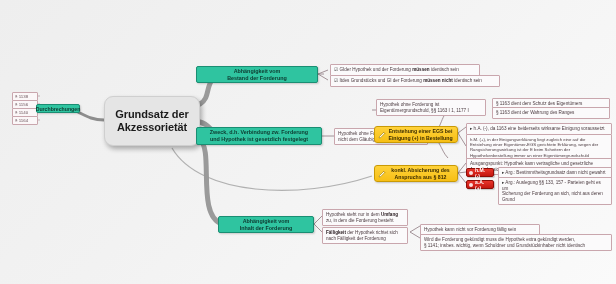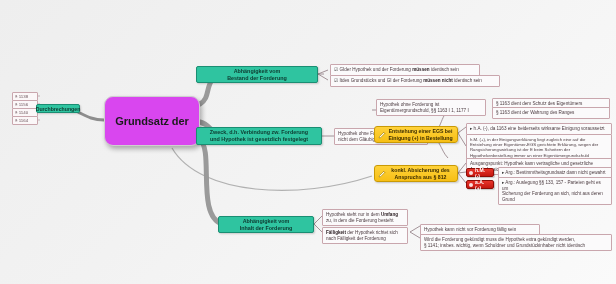--- a/index.html
+++ b/index.html
@@ -10,21 +10,21 @@
     -webkit-font-smoothing:antialiased;
   }
   #canvas{position:absolute;inset:0;}
   svg.links{position:absolute;left:0;top:0;width:616px;height:284px;pointer-events:none;}
 
   .node{position:absolute;box-sizing:border-box;}
 
   
   .central{
     left:104px;top:96px;width:96px;height:50px;
-    background:#d946ef;border:1px solid #cfcfcf;border-radius:9px;
+    background:#e5e5e5;border:1px solid #cfcfcf;border-radius:9px;
     box-shadow:2px 3px 5px rgba(0,0,0,0.30);
     display:flex;align-items:center;justify-content:center;text-align:center;
     color:#1b1b1b;font-weight:bold;font-size:11px;line-height:13px;
     letter-spacing:-0.1px;
   }
 
   
   .teal{
     background:#2fc4a0;border:1px solid #1a8e73;border-radius:2px;
     color:#0d3a30;font-weight:bold;font-size:5.4px;line-height:6.6px;
@@ -133,20 +133,21 @@
   <div class="node chip" style="left:12px;top:108px;width:26px;">§ 1140</div>
   <div class="node chip" style="left:12px;top:116px;width:26px;">§ 1164</div>
 
   <div class="node teal-sm" style="left:36px;top:104px;width:44px;height:9px;">
     <span>Durchbrechungen</span>
   </div>
 
   <div class="node central">
     <div>
       <div>Grundsatz der</div>
+      <div>Akzessorietät</div>
     </div>
   </div>
 
   <div class="node teal" style="left:196px;top:66px;width:122px;height:17px;">
     <div>
       <div>Abhängigkeit vom</div>
       <div>Bestand der Forderung</div>
     </div>
   </div>
 

